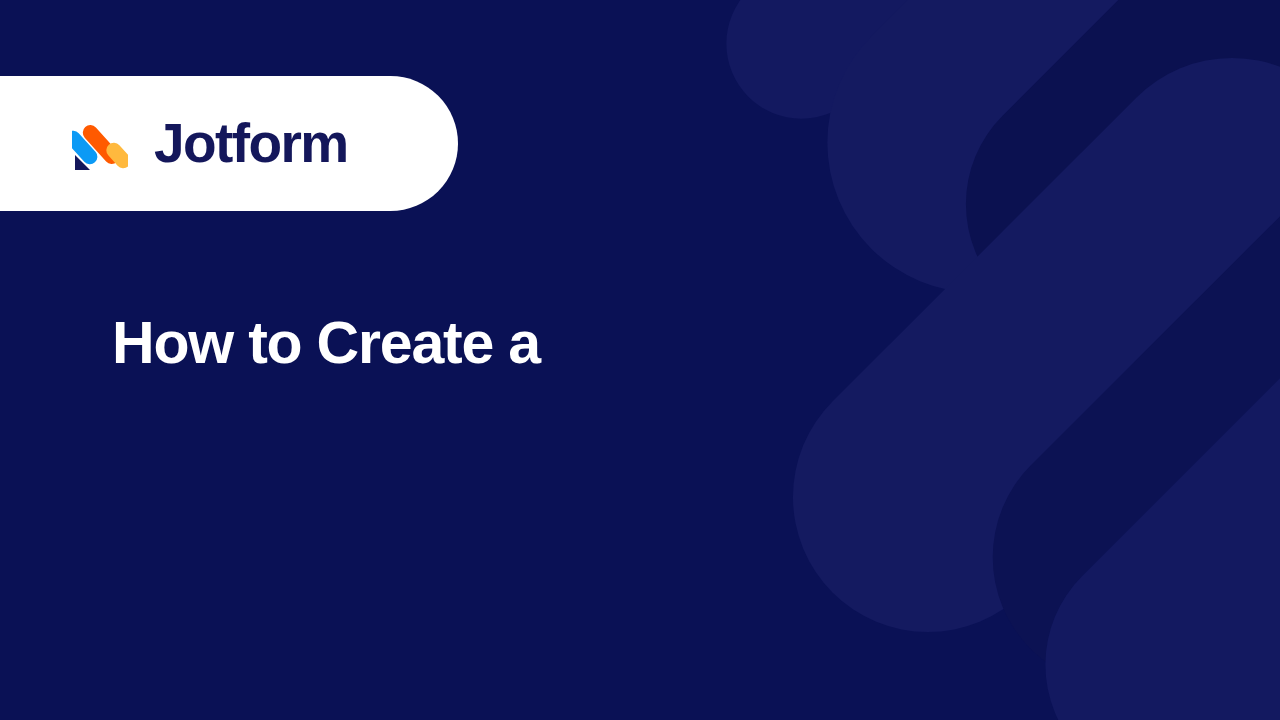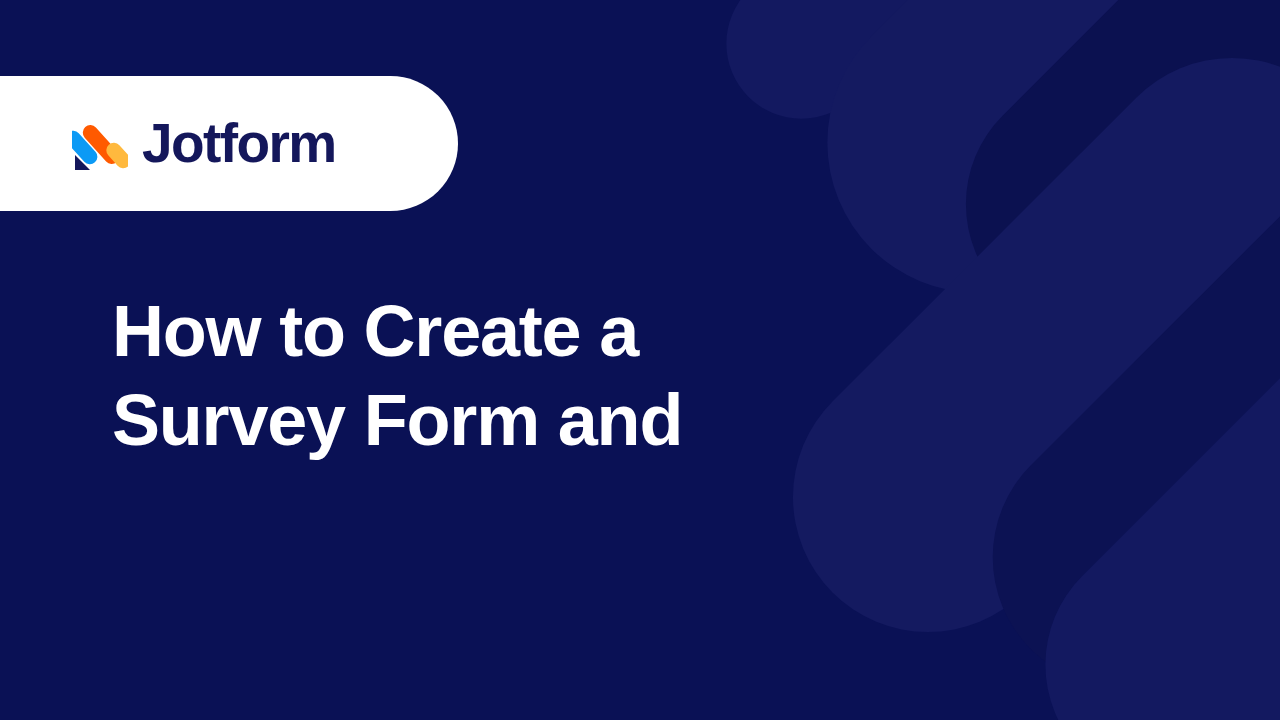--- a/index.html
+++ b/index.html
@@ -110,21 +110,21 @@
     background: #FFFFFF;
     border-radius: 0 68px 68px 0;
     display: flex;
     align-items: center;
     padding-left: 112px;
   }
 
   .logo-lockup {
     display: flex;
     align-items: center;
-    gap: 14px;
+    gap: 26px;
   }
 
   
   .logo-mark {
     position: relative;
     width: 56px;
     height: 58px;
     flex: 0 0 auto;
   }
 
@@ -137,24 +137,24 @@
     letter-spacing: -1.6px;
     line-height: 1;
     font-family: "Liberation Sans", "DejaVu Sans", sans-serif;
     white-space: nowrap;
   }
 
   
   .headline {
     position: absolute;
     left: 112px;
-    top: 287px;
+    top: 299px;
     width: 700px;
     color: #FFFFFF;
-    font-size: 72px;
+    font-size: 59px;
     font-weight: 700;
     line-height: 89px;
     letter-spacing: -1.2px;
     font-family: "Liberation Sans", "DejaVu Sans", sans-serif;
   }
 
   .headline .hl-line { display: block; white-space: nowrap; }
 </style>
 </head>
 <body>
@@ -185,16 +185,15 @@
           <path d="M3 40 L18 55 L3 55 Z" fill="#14175B"></path>
         </svg>
       </span>
 
       <span class="logo-word">Jotform</span>
     </div>
   </div>
 
   <h1 class="headline">
     <span class="hl-line">How to Create a</span>
-    <span class="hl-line">Survey Form and</span>
   </h1>
 
 </div>
 
 </body></html>

